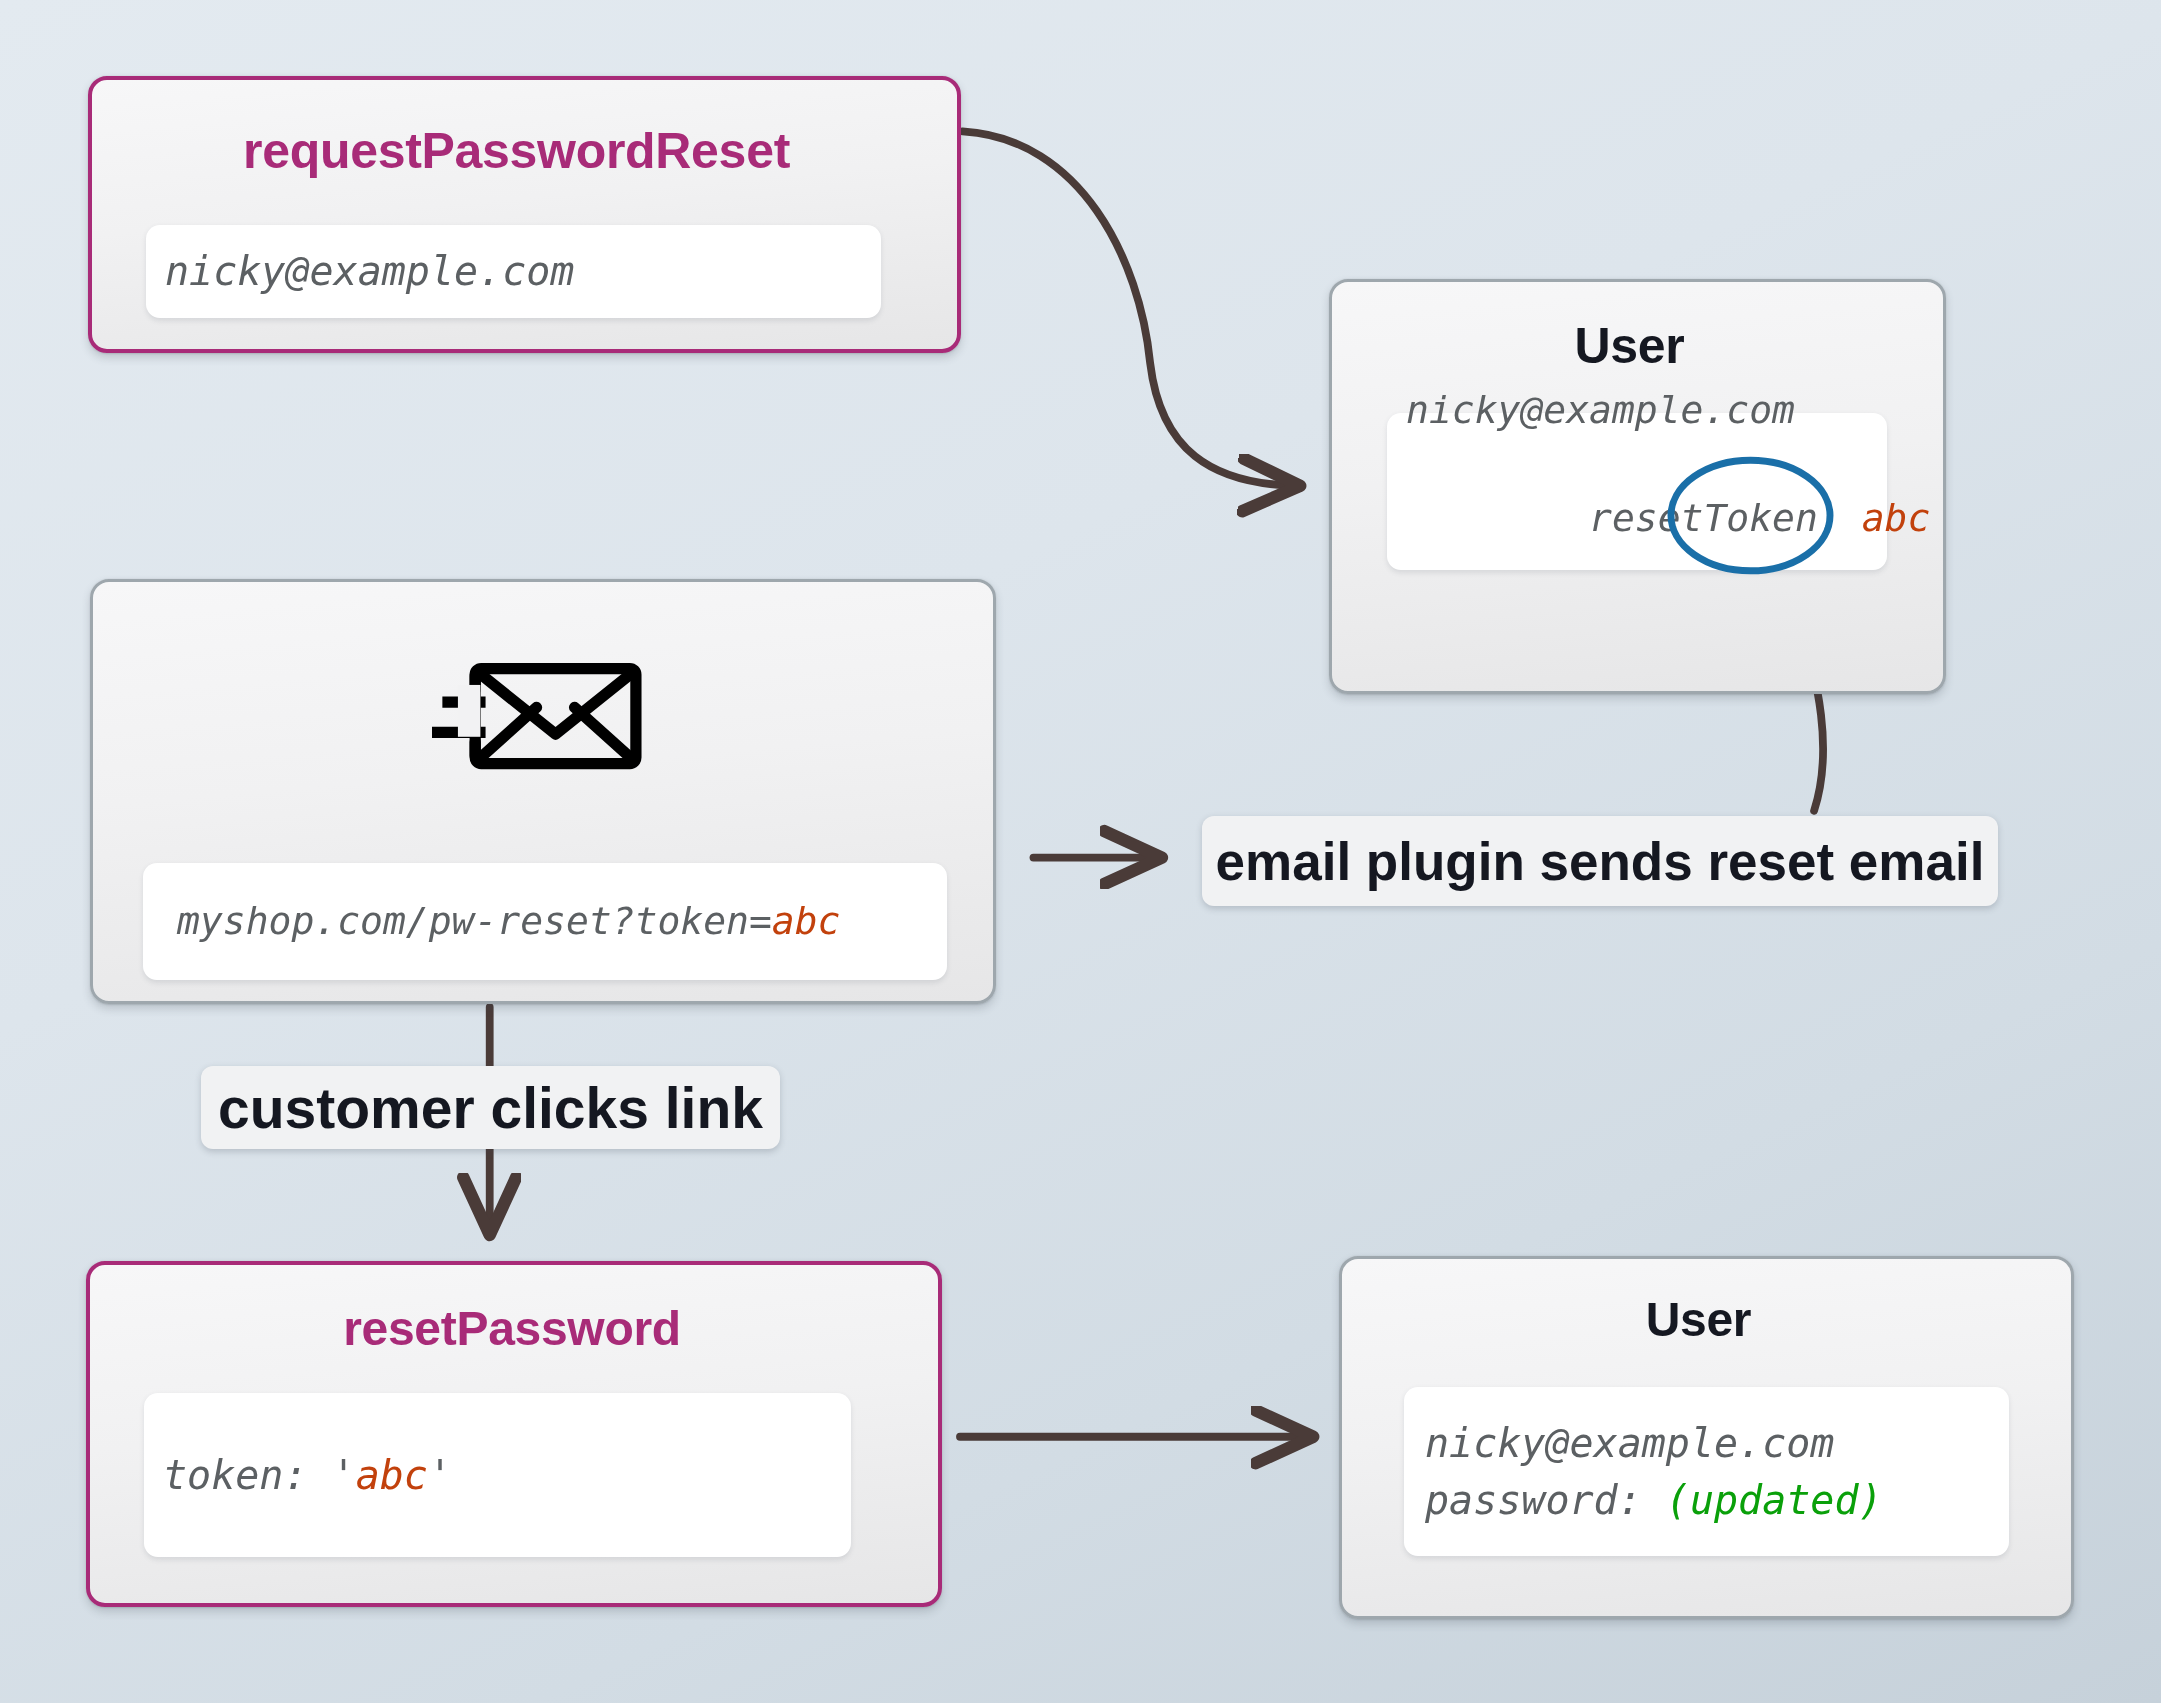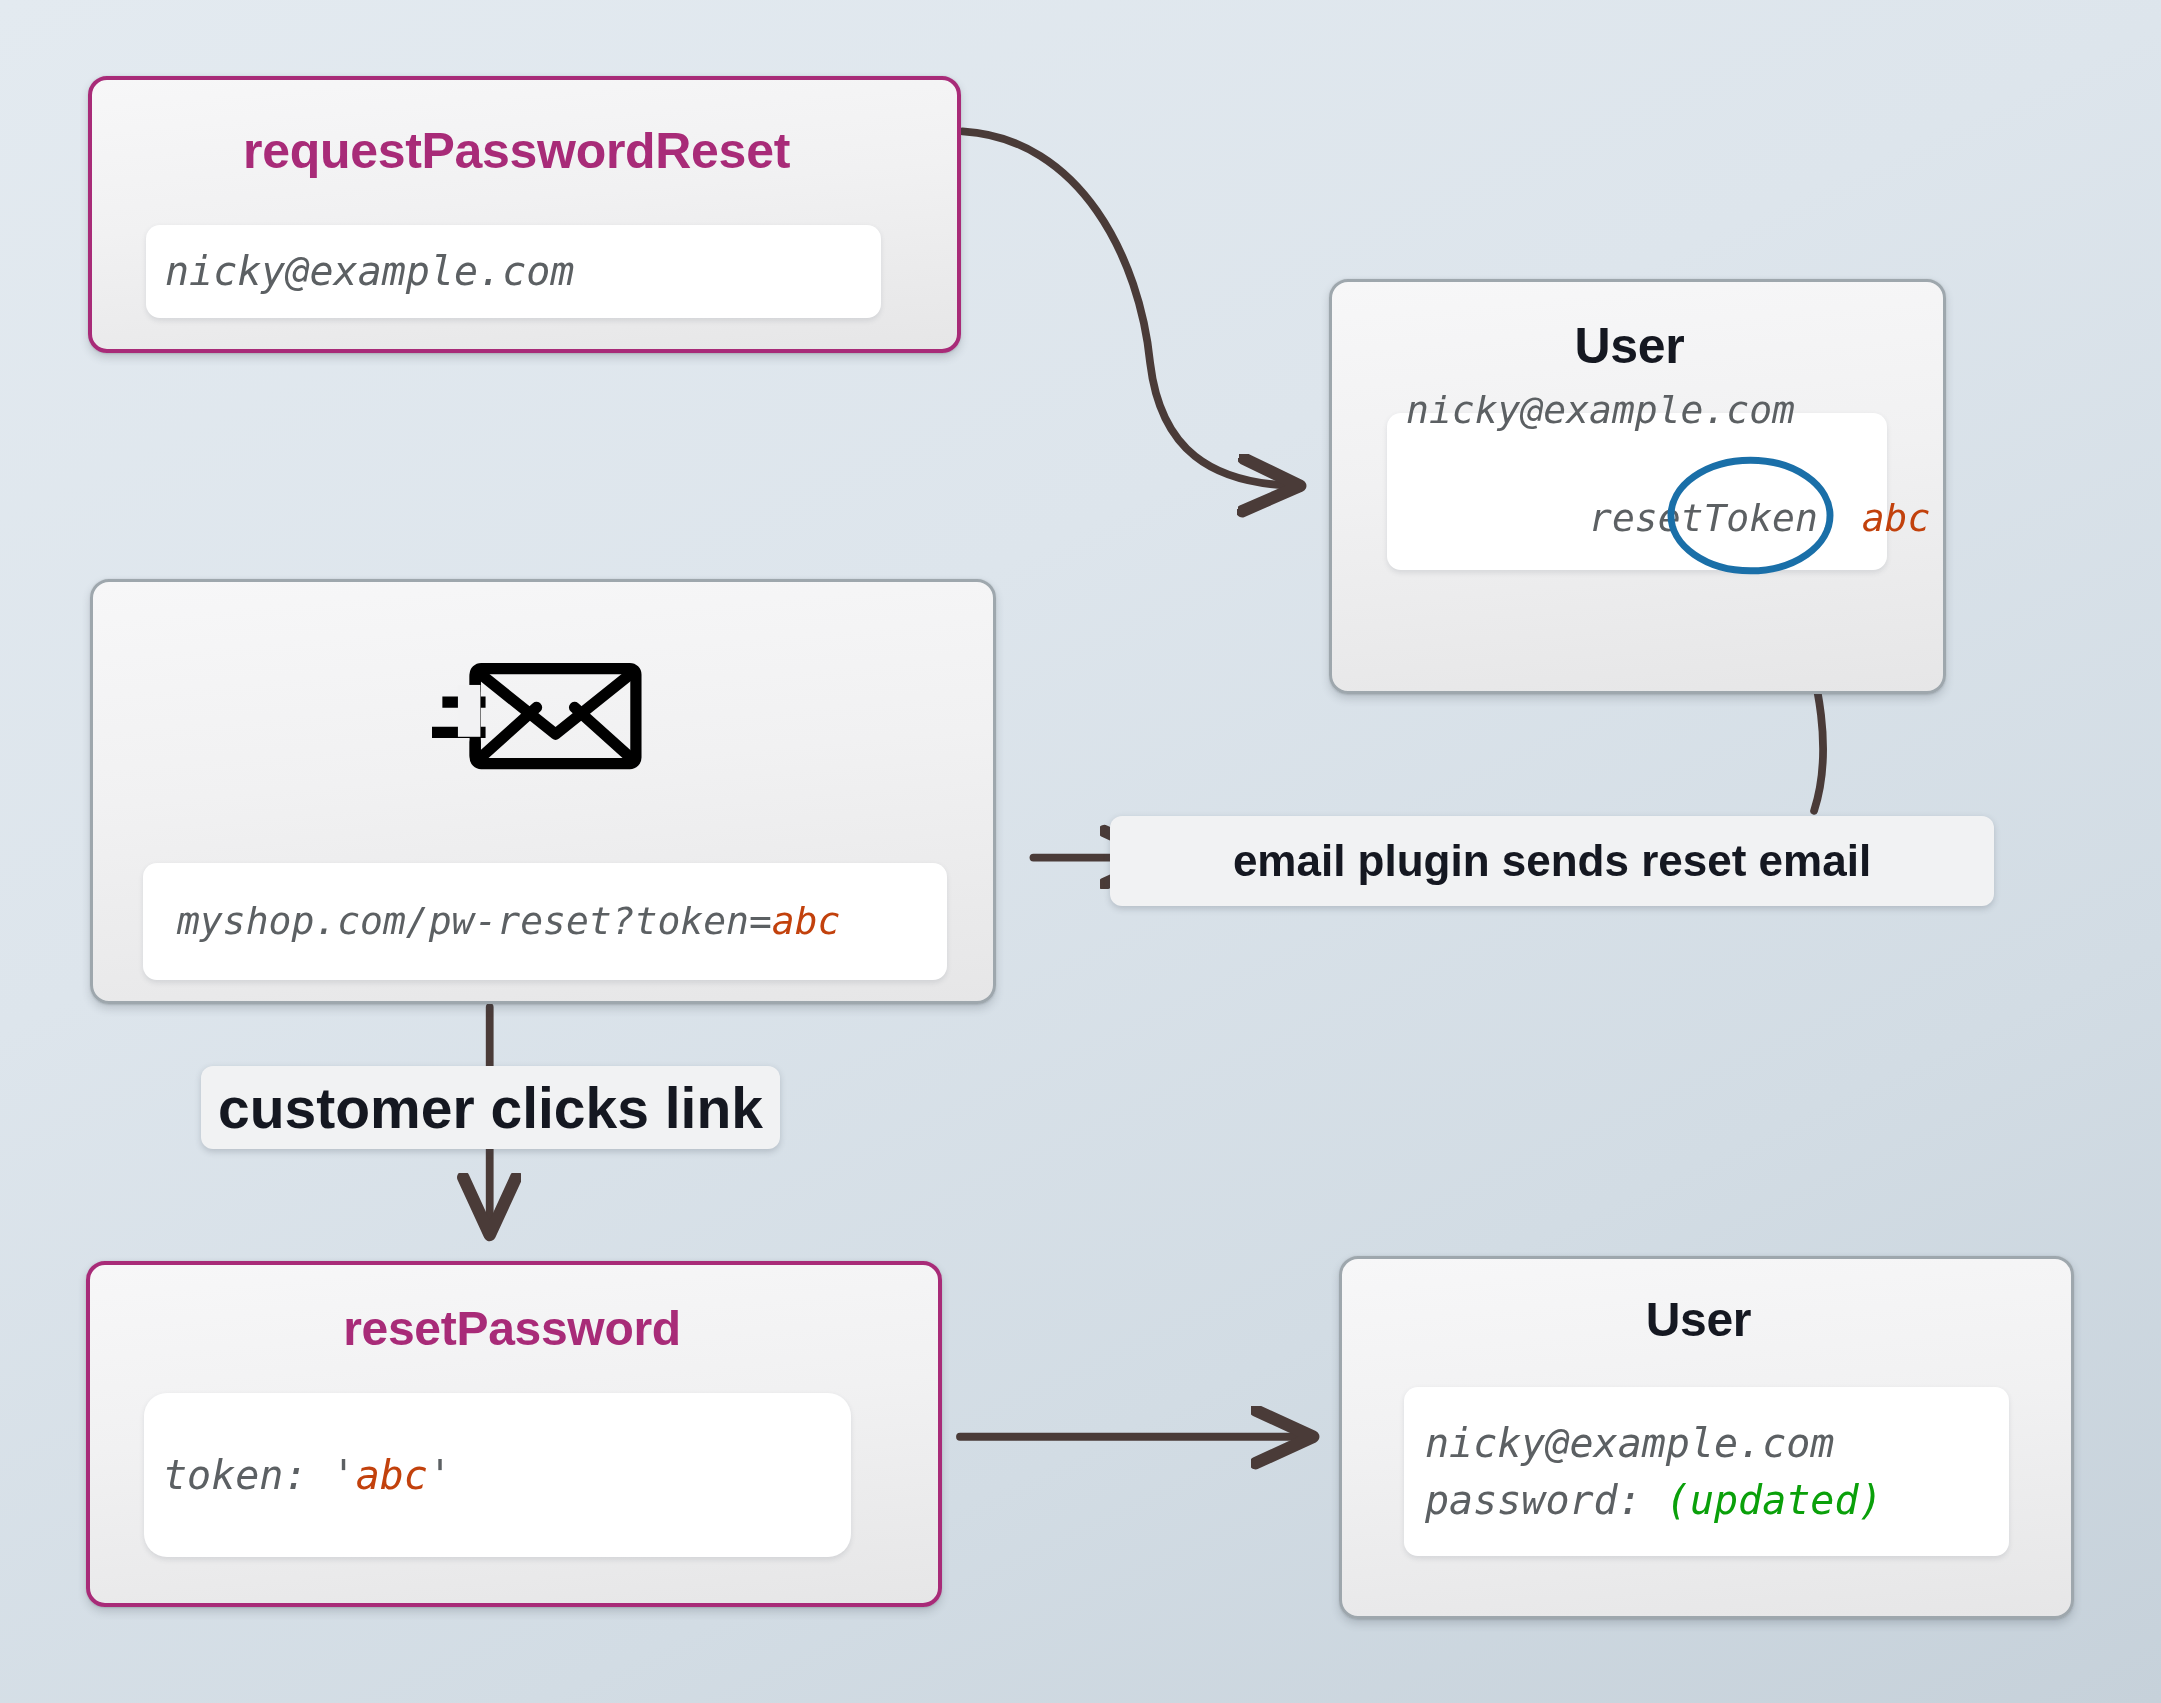--- a/index.html
+++ b/index.html
@@ -62,27 +62,27 @@
   #box-user-top{left:1329px; top:279px; width:617px; height:415px;}
   #box-user-top .node-title{top:35px;font-size:50px;}
   #box-user-top .panel{left:55px; top:131px; width:500px; height:157px; padding:0 19px; font-size:38px;}
 
   #box-email{left:90px;  top:579px;  width:906px; height:425px;}
   #box-email .panel{left:50px; top:281px; width:804px; height:117px; padding:0 34px; font-size:38px;}
   #envelope-icon{left:432px; top:645px; width:216px; height:130px;}
 
   #box-reset{left:86px;  top:1261px; width:856px; height:346px;}
   #box-reset .node-title{top:36px;font-size:48px;margin-left:12px;}
-  #box-reset .panel{left:54px; top:128px; width:707px; height:164px; padding:0 19px; font-size:40px;border-radius:23px;}
+  #box-reset .panel{left:54px; top:128px; width:707px; height:164px; padding:0 19px; font-size:40px;}
 
   #box-user-bottom{left:1339px; top:1256px; width:735px; height:363px;}
   #box-user-bottom .node-title{top:33px;font-size:48px;}
   #box-user-bottom .panel{left:62px; top:128px; width:605px; height:169px; padding:0 21px; font-size:40px;}
 
-  #label-email-plugin{left:1110px; top:816px; width:884px; height:90px; font-size:44px;}
+  #label-email-plugin{left:1202px; top:816px; width:796px; height:90px; font-size:53px;}
   #label-clicks-link{left:201px;  top:1066px; width:579px;  height:83px;  font-size:57px;}
 </style>
 </head>
 <body>
 
 <div id="stage">
 
   <svg class="edges" viewBox="0 0 2500 1970">
     <defs>
       <marker id="ah" markerWidth="10" markerHeight="10" refX="7.6" refY="4" orient="auto">

